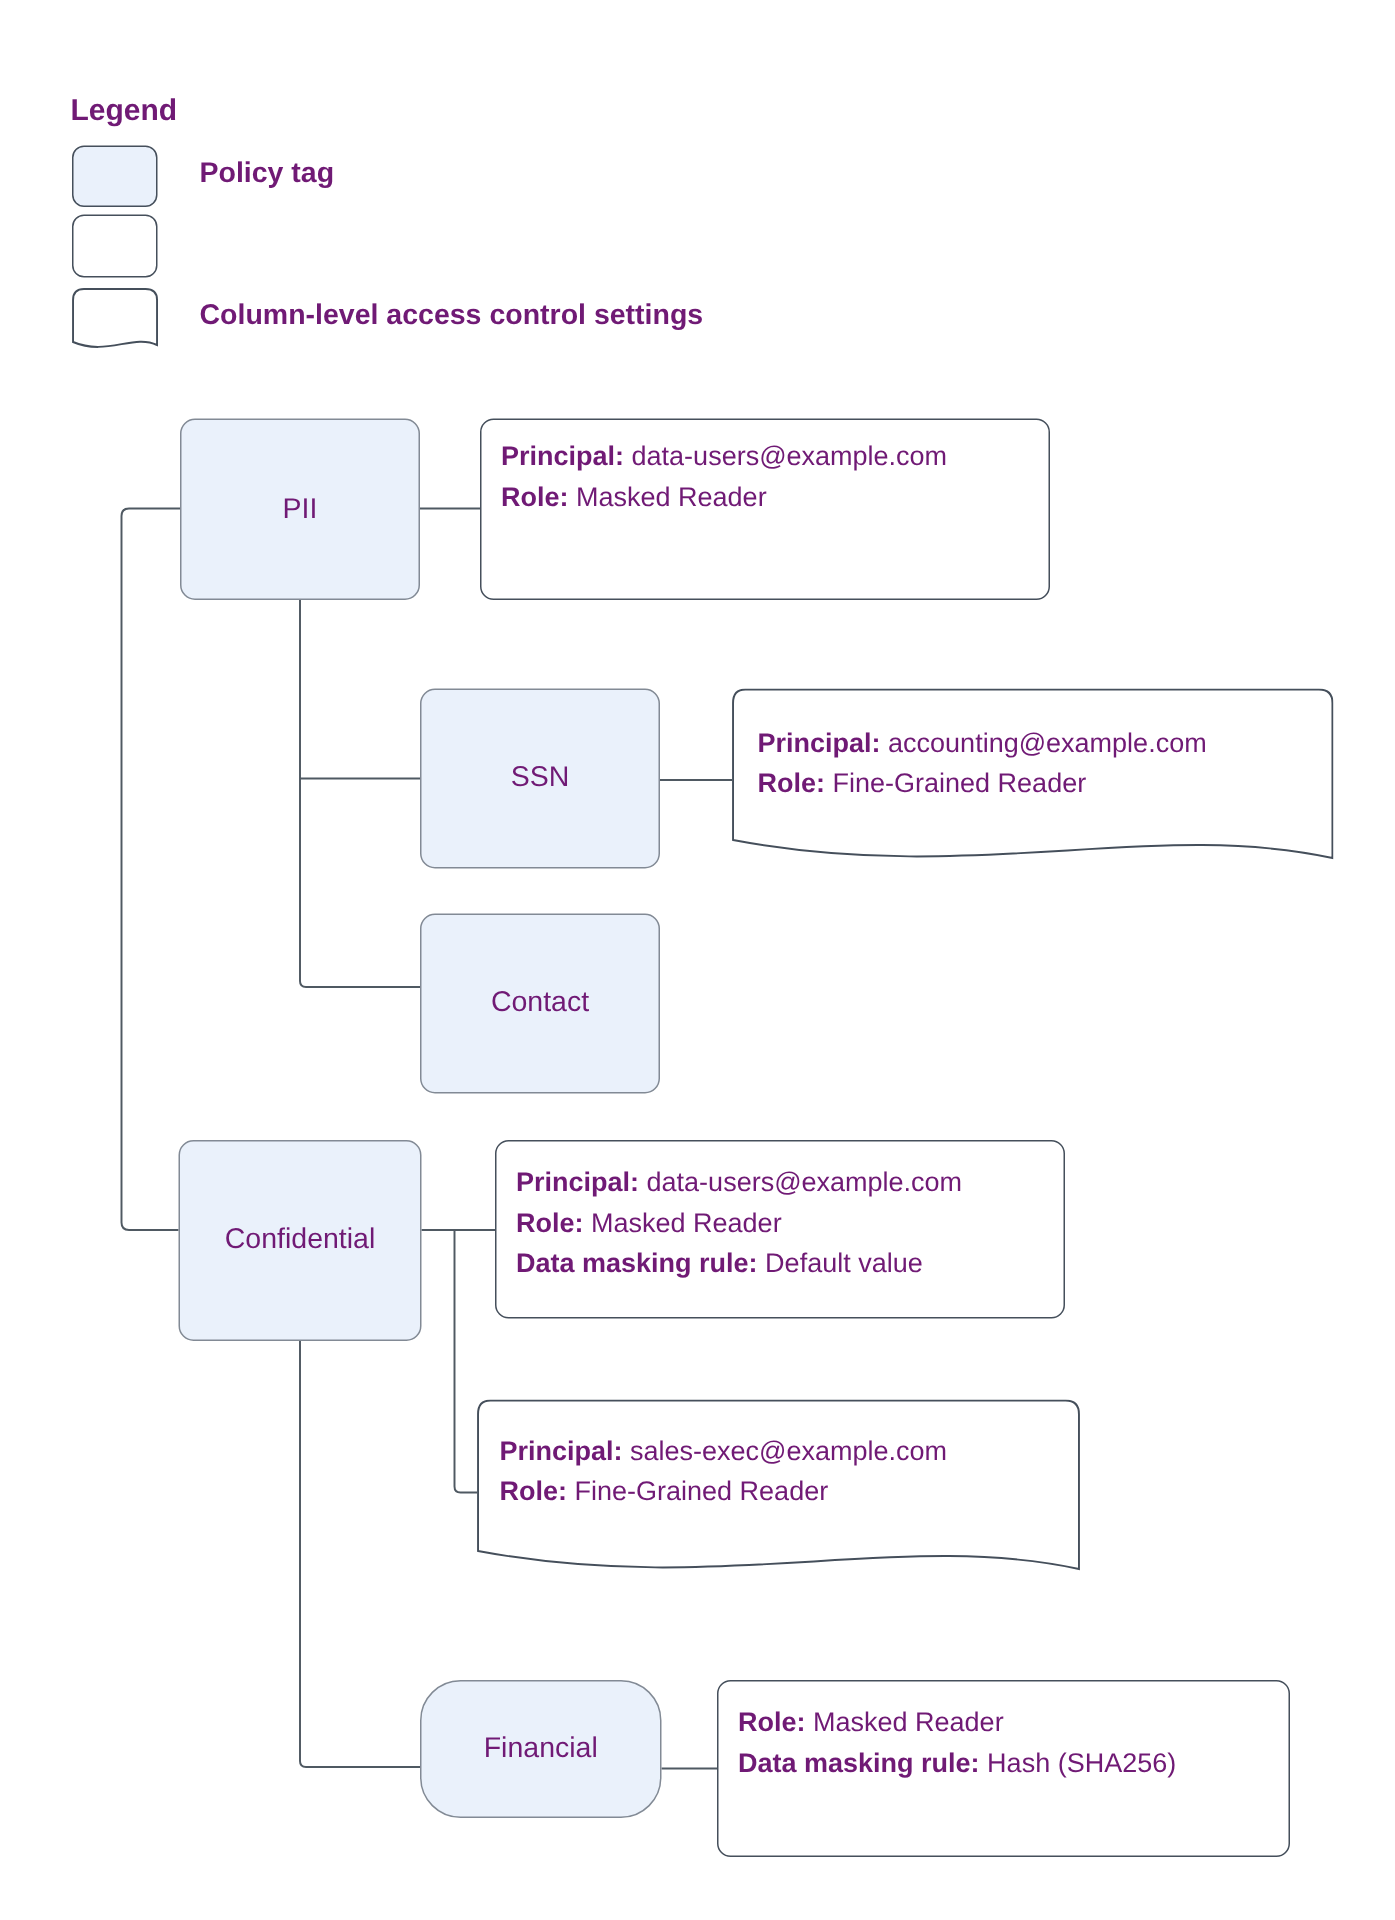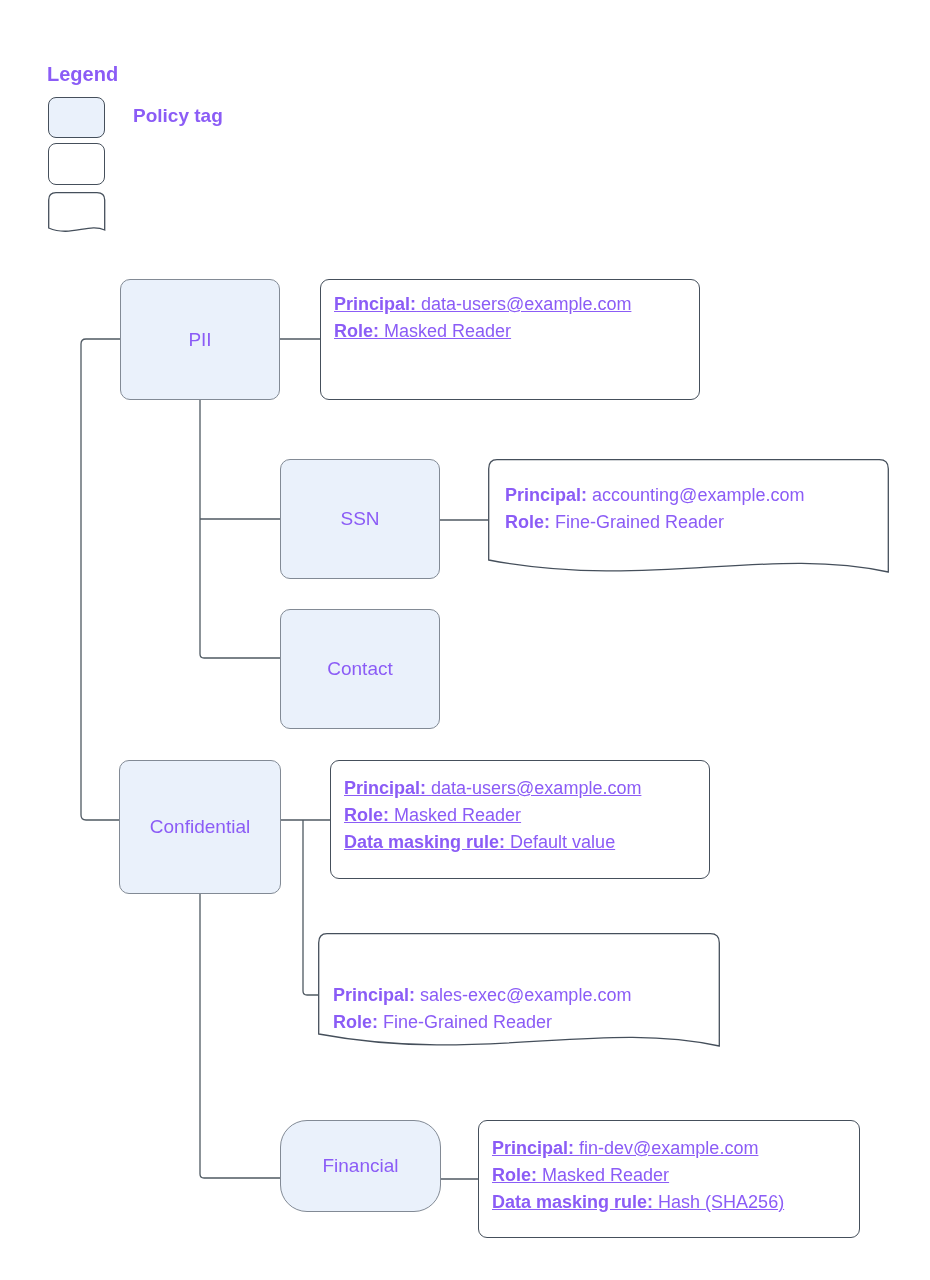--- a/index.html
+++ b/index.html
@@ -1,18 +1,18 @@
 <!DOCTYPE html>
 <html><head>
 <meta charset="utf-8">
 <style>
   html, body { margin:0; padding:0; background:#ffffff; }
   .canvas {
     position:relative; width:930px; height:1280px; background:#ffffff;
-    font-family:"Liberation Sans", sans-serif; color:#8b5cf6; overflow:hidden;
+    font-family:"Liberation Sans", sans-serif; color:#701a75; overflow:hidden;
   }
   svg.connectors { position:absolute; left:0; top:0; z-index:1; }
   svg.connectors path { fill:none; stroke:#4F5962; stroke-width:1.3px; }
 
   
   .legend-title { position:absolute; left:47px; top:63px; font-size:20px; font-weight:700; z-index:3; }
   .swatch { position:absolute; left:48px; width:57px; box-sizing:border-box; border:1.4px solid #454F5B; border-radius:8px; z-index:3; }
   .swatch.blue { background:#EAF1FB; }
   .swatch.white { background:#ffffff; }
   .legend-label { position:absolute; left:133px; font-size:19px; font-weight:700; z-index:3; white-space:nowrap; }
@@ -22,32 +22,32 @@
   .node {
     position:absolute; background:#EAF1FB; border:1.5px solid #828A95; border-radius:10px;
     display:flex; align-items:center; justify-content:center;
     font-size:19px; font-weight:400; box-sizing:border-box; z-index:2;
   }
 
   
   .policy {
     position:absolute; background:#ffffff; border:1.5px solid #454F5B; border-radius:9px;
     box-sizing:border-box; font-size:18px; line-height:27px; z-index:2;
-    padding:11px 10px 0 13px; white-space:nowrap;text-decoration:underline;
+    padding:11px 10px 0 13px; white-space:nowrap;
   }
   .policy.p2 { padding-top:14px; }
   .pl { font-weight:700; }
 
   
   .doc { position:absolute; z-index:2; }
   .doc svg { position:absolute; left:0; top:0; }
   .doc svg path { fill:#ffffff; stroke:#454F5B; stroke-width:1.3px; }
   .doc-text { position:relative; z-index:1; font-size:18px; line-height:27px; white-space:nowrap; }
   .doc1-text { padding:23px 0 0 17px; }
-  .doc2-text { padding:21px 0 0 15px;margin-top:28px; }
+  .doc2-text { padding:21px 0 0 15px; }
 </style>
 </head>
 <body>
 
 <div class="canvas">
 
   <svg class="connectors" width="930" height="1280" viewBox="0 0 930 1280">
     <path d="M 120 339 H 86 Q 81 339 81 344 V 815 Q 81 820 86 820 H 119"></path>
     <path d="M 280 339 H 320"></path>
     <path d="M 200 400 V 654 Q 200 658 204 658 H 280"></path>
@@ -62,20 +62,21 @@
   <div class="legend-title">Legend</div>
 
   <div class="swatch blue" style="top:97px; height:41px;"></div>
   <div class="legend-label" style="top:105px;">Policy tag</div>
 
   <div class="swatch white" style="top:143px; height:42px;"></div>
 
   <svg class="legend-doc" width="58" height="47" viewBox="0 0 58 47">
     <path d="M 8 0.7 H 49 Q 56.7 0.7 56.7 8 V 38 C 41 30.5 23 45.5 0.7 36 L 0.7 8 Q 0.7 0.7 8 0.7 Z" fill="#ffffff" stroke="#454F5B" stroke-width="1.3"></path>
   </svg>
+  <div class="legend-label" style="top:200px;">Column-level access control settings</div>
 
   <div class="node" style="left:120px; top:279px; width:160px; height:121px;">
     <span>PII</span>
   </div>
   <div class="node" style="left:280px; top:609px; width:160px; height:120px;">
     <span>Contact</span>
   </div>
   <div class="node" style="left:280px; top:459px; width:160px; height:120px;">
     <span>SSN</span>
   </div>
@@ -91,21 +92,20 @@
     <div><span class="pl">Role:</span> <span>Masked Reader</span></div>
   </div>
 
   <div class="policy p2" style="left:330px; top:760px; width:380px; height:119px;">
     <div><span class="pl">Principal:</span> <span>data-users@example.com</span></div>
     <div><span class="pl">Role:</span> <span>Masked Reader</span></div>
     <div><span class="pl">Data masking rule:</span> <span>Default value</span></div>
   </div>
 
   <div class="policy p2" style="left:478px; top:1120px; width:382px; height:118px;">
-    <div><span class="pl">Principal:</span> <span>fin-dev@example.com</span></div>
     <div><span class="pl">Role:</span> <span>Masked Reader</span></div>
     <div><span class="pl">Data masking rule:</span> <span>Hash (SHA256)</span></div>
   </div>
 
   <div class="doc" style="left:488px; top:459px; width:363px; height:122px;">
     <svg width="401" height="122" viewBox="0 0 401 122">
       <path d="M 9 0.7 H 391.3 Q 400.3 0.7 400.3 9.7 V 113 C 280 87 160 131 0.7 101 L 0.7 9.7 Q 0.7 0.7 9 0.7 Z"></path>
     </svg>
     <div class="doc-text doc1-text">
       <div><span class="pl">Principal:</span> <span>accounting@example.com</span></div>

